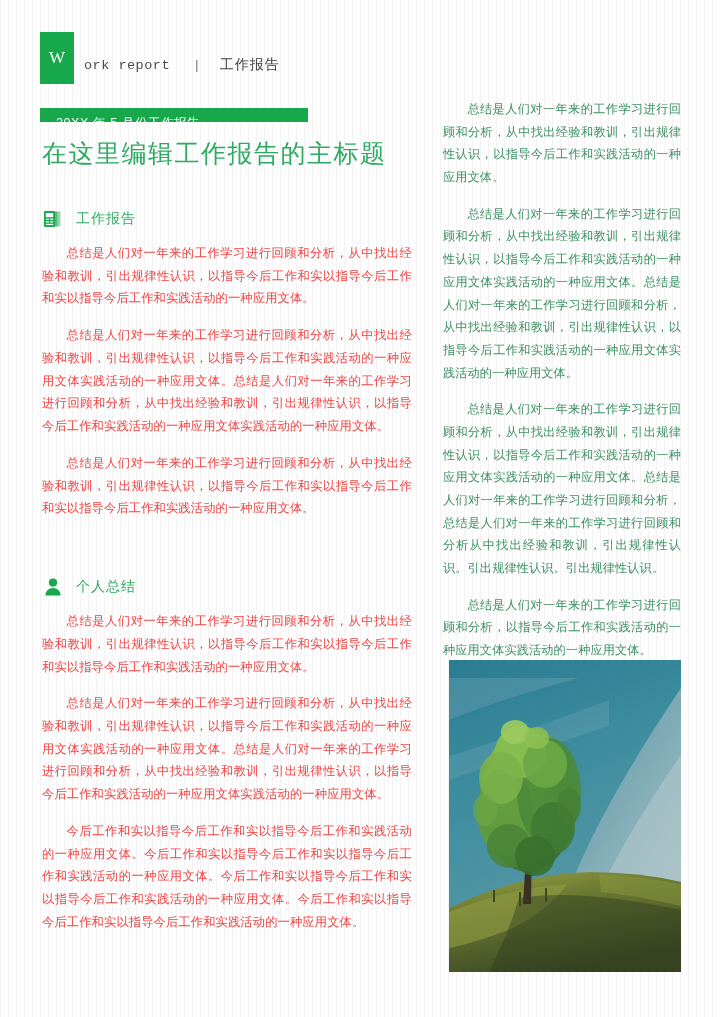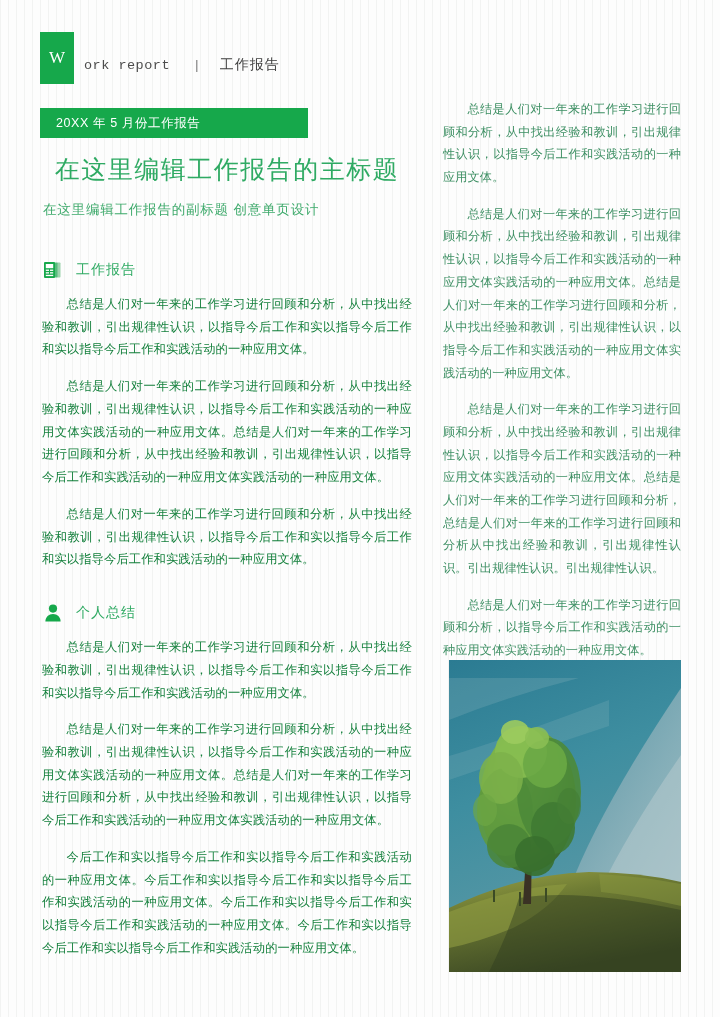--- a/index.html
+++ b/index.html
@@ -78,37 +78,36 @@
     position: absolute;
     left: 40px;
     top: 108px;
     width: 372px;
   }
 
   .ribbon {
     background: #16a84b;
     color: #ffffff;
     width: 268px;
-    height: 30px;
+    height: 14px;
     line-height: 30px;
     padding-left: 16px;
     box-sizing: border-box;
     font-size: 12.5px;
     letter-spacing: 0.6px;
     font-family: "Liberation Sans", "DejaVu Sans", sans-serif;
   }
 
   .main-title {
     color: #2faa63;
     font-size: 25px;
     letter-spacing: 1.5px;
     margin: 16px 0 0 2px;
     font-weight: normal;
     line-height: 1.2;
-    text-align: center;
   }
 
   .sub-title {
     color: #3faa6c;
     font-size: 13.5px;
     letter-spacing: 0.8px;
     margin: 17px 0 0 3px;
   }
 
   .intro-text {
@@ -133,31 +132,31 @@
     flex: 0 0 auto;
     display: block;
   }
   .section-title {
     color: #2faa63;
     font-size: 14px;
     letter-spacing: 1px;
   }
 
   .body-para {
-    color: #15803d;
+    color: #ef4444;
     font-size: 12.3px;
     line-height: 1.85;
     text-indent: 2em;
     margin: 14px 0 0 2px;
     text-align: justify;
     letter-spacing: 0.1px;
   }
   .body-para.first { margin-top: 12px; }
 
-  .section-block-2 { margin-top: 31px; }
+  .section-block-2 { margin-top: 56px; }
 
   
   .col-right {
     position: absolute;
     left: 443px;
     top: 98px;
     width: 238px;
   }
   .green-para {
     color: #3d8f63;
@@ -194,21 +193,20 @@
       <span class="masthead-cn">工作报告</span>
     </div>
   </div>
 
   <div class="col-left">
 
     <div class="ribbon">20XX 年 5 月份工作报告</div>
 
     <h1 class="main-title">在这里编辑工作报告的主标题</h1>
 
-    <div class="sub-title">在这里编辑工作报告的副标题  创意单页设计</div>
 
 
     <div class="section-head">
       <span class="section-icon">
         <svg width="22" height="22" viewBox="0 0 22 22" aria-hidden="true">
           <rect x="14.5" y="3.5" width="4" height="15" rx="0.8" fill="#9ed3ae"></rect>
           <rect x="11.5" y="3.5" width="4" height="15" rx="0.8" fill="#56bd7c"></rect>
           <rect x="2" y="3" width="11" height="16" rx="1" fill="#16a84b"></rect>
           <rect x="3.8" y="5" width="7.4" height="4.2" fill="#ffffff"></rect>
           <rect x="3.8" y="10.6" width="3.2" height="1.3" fill="#ffffff"></rect>

